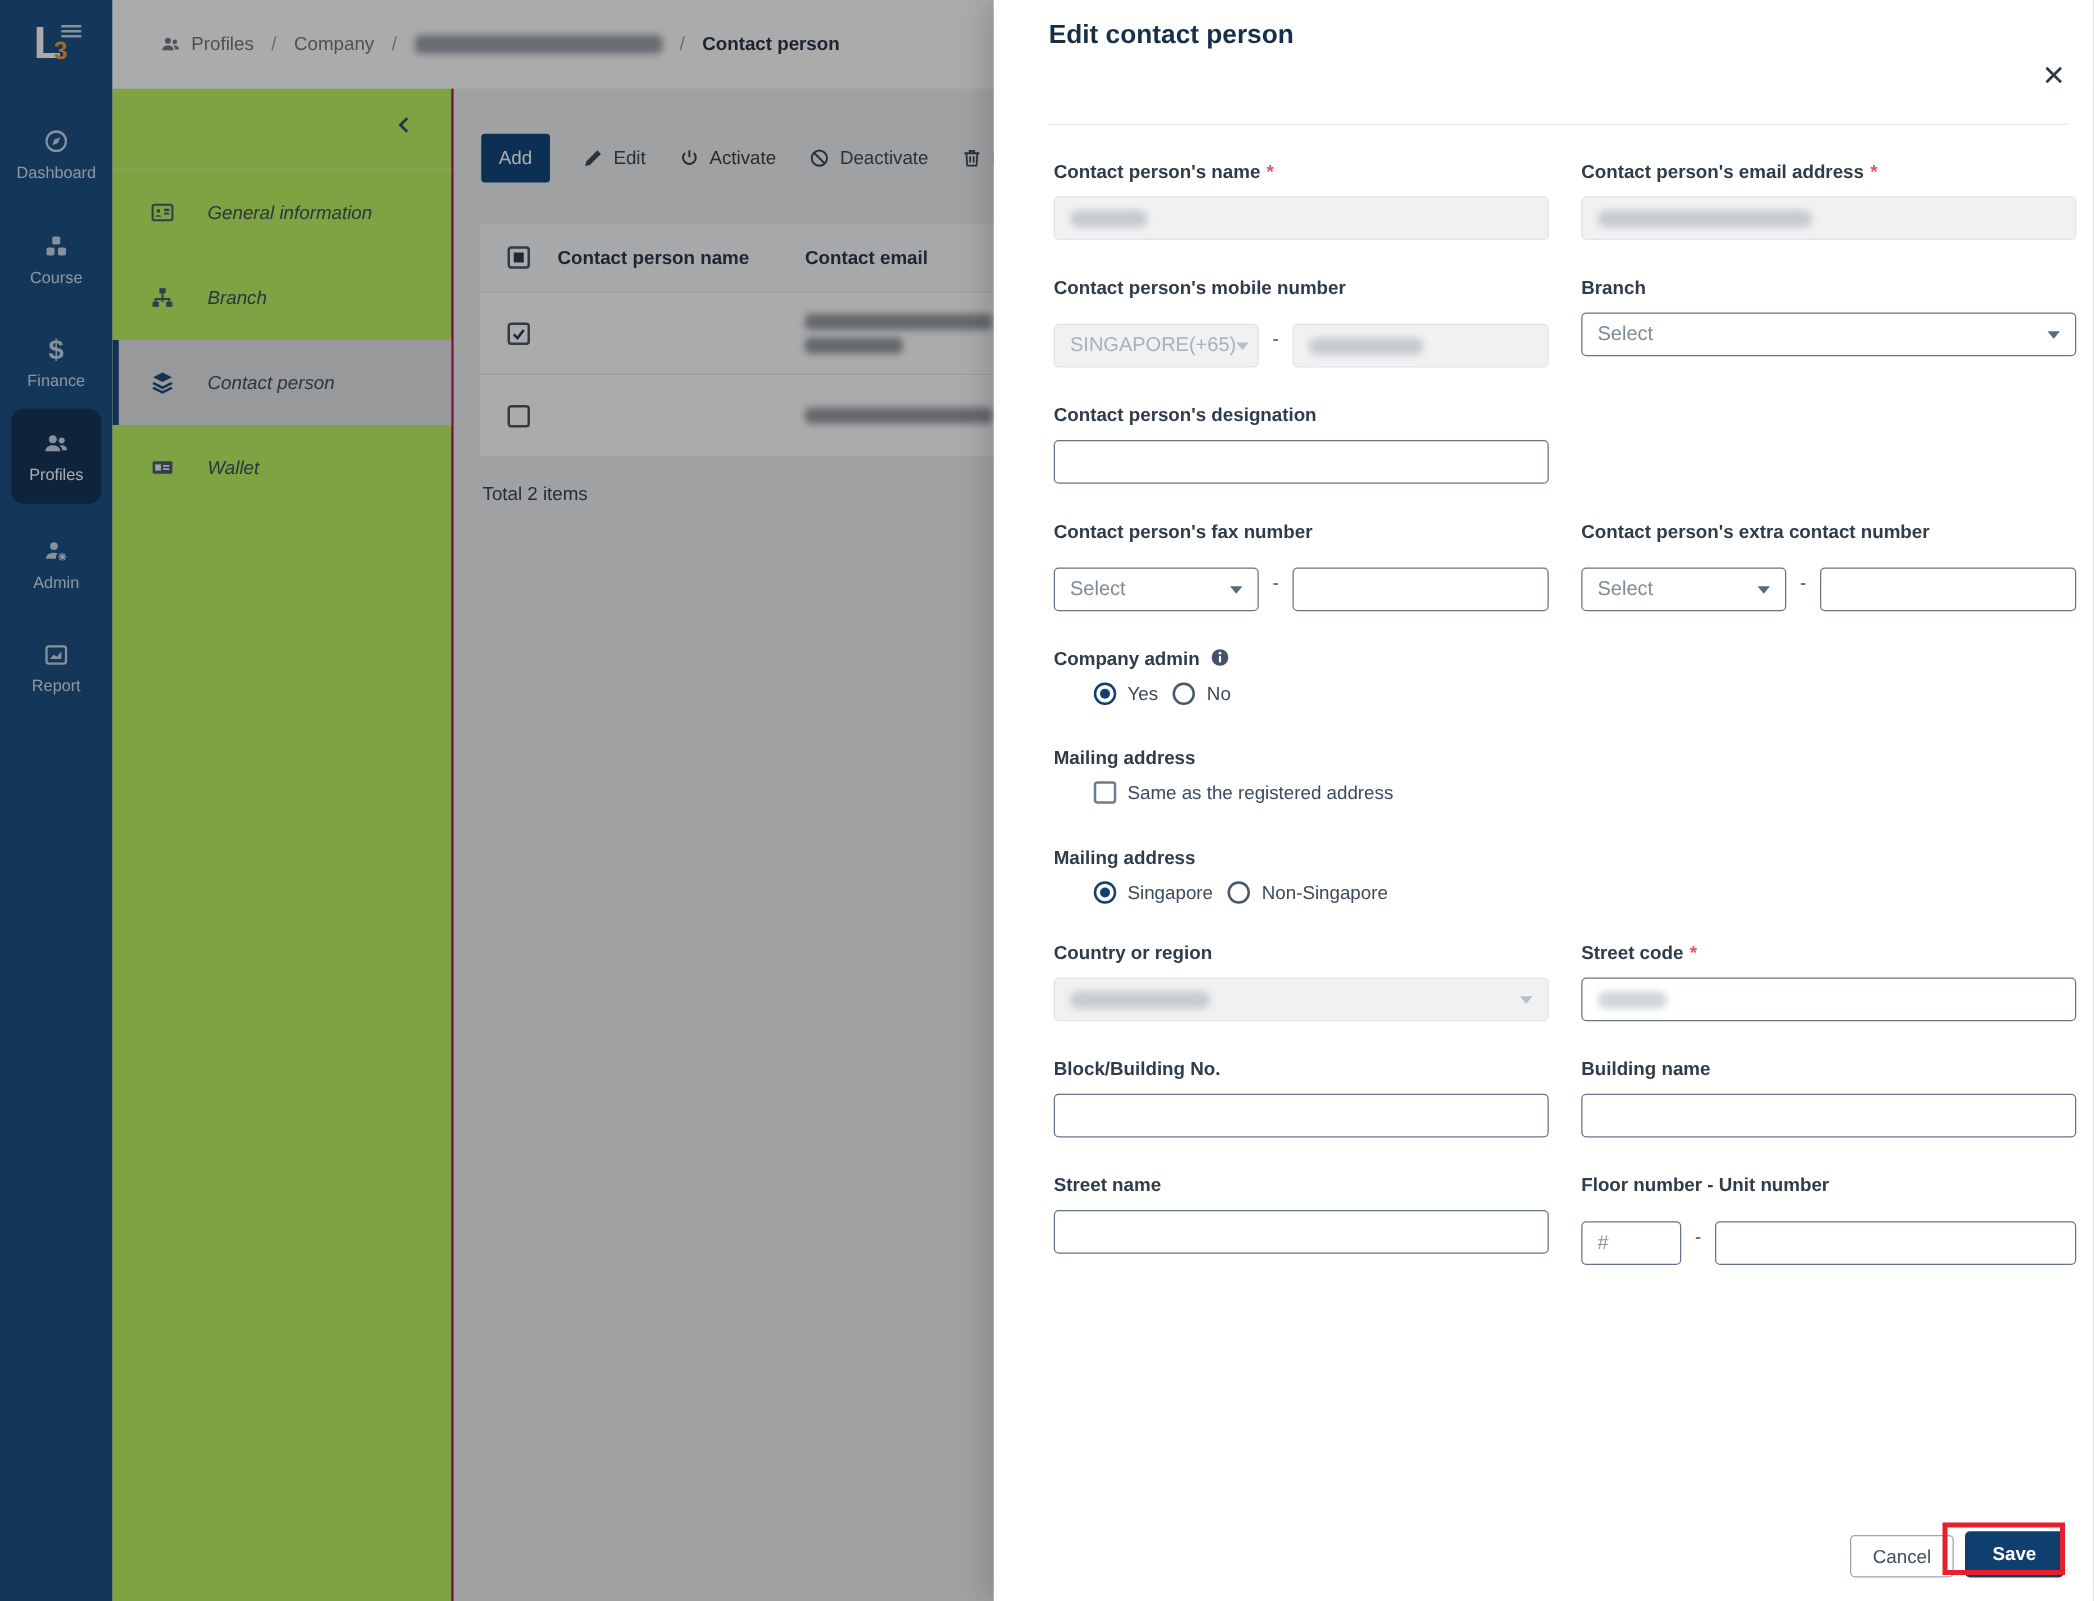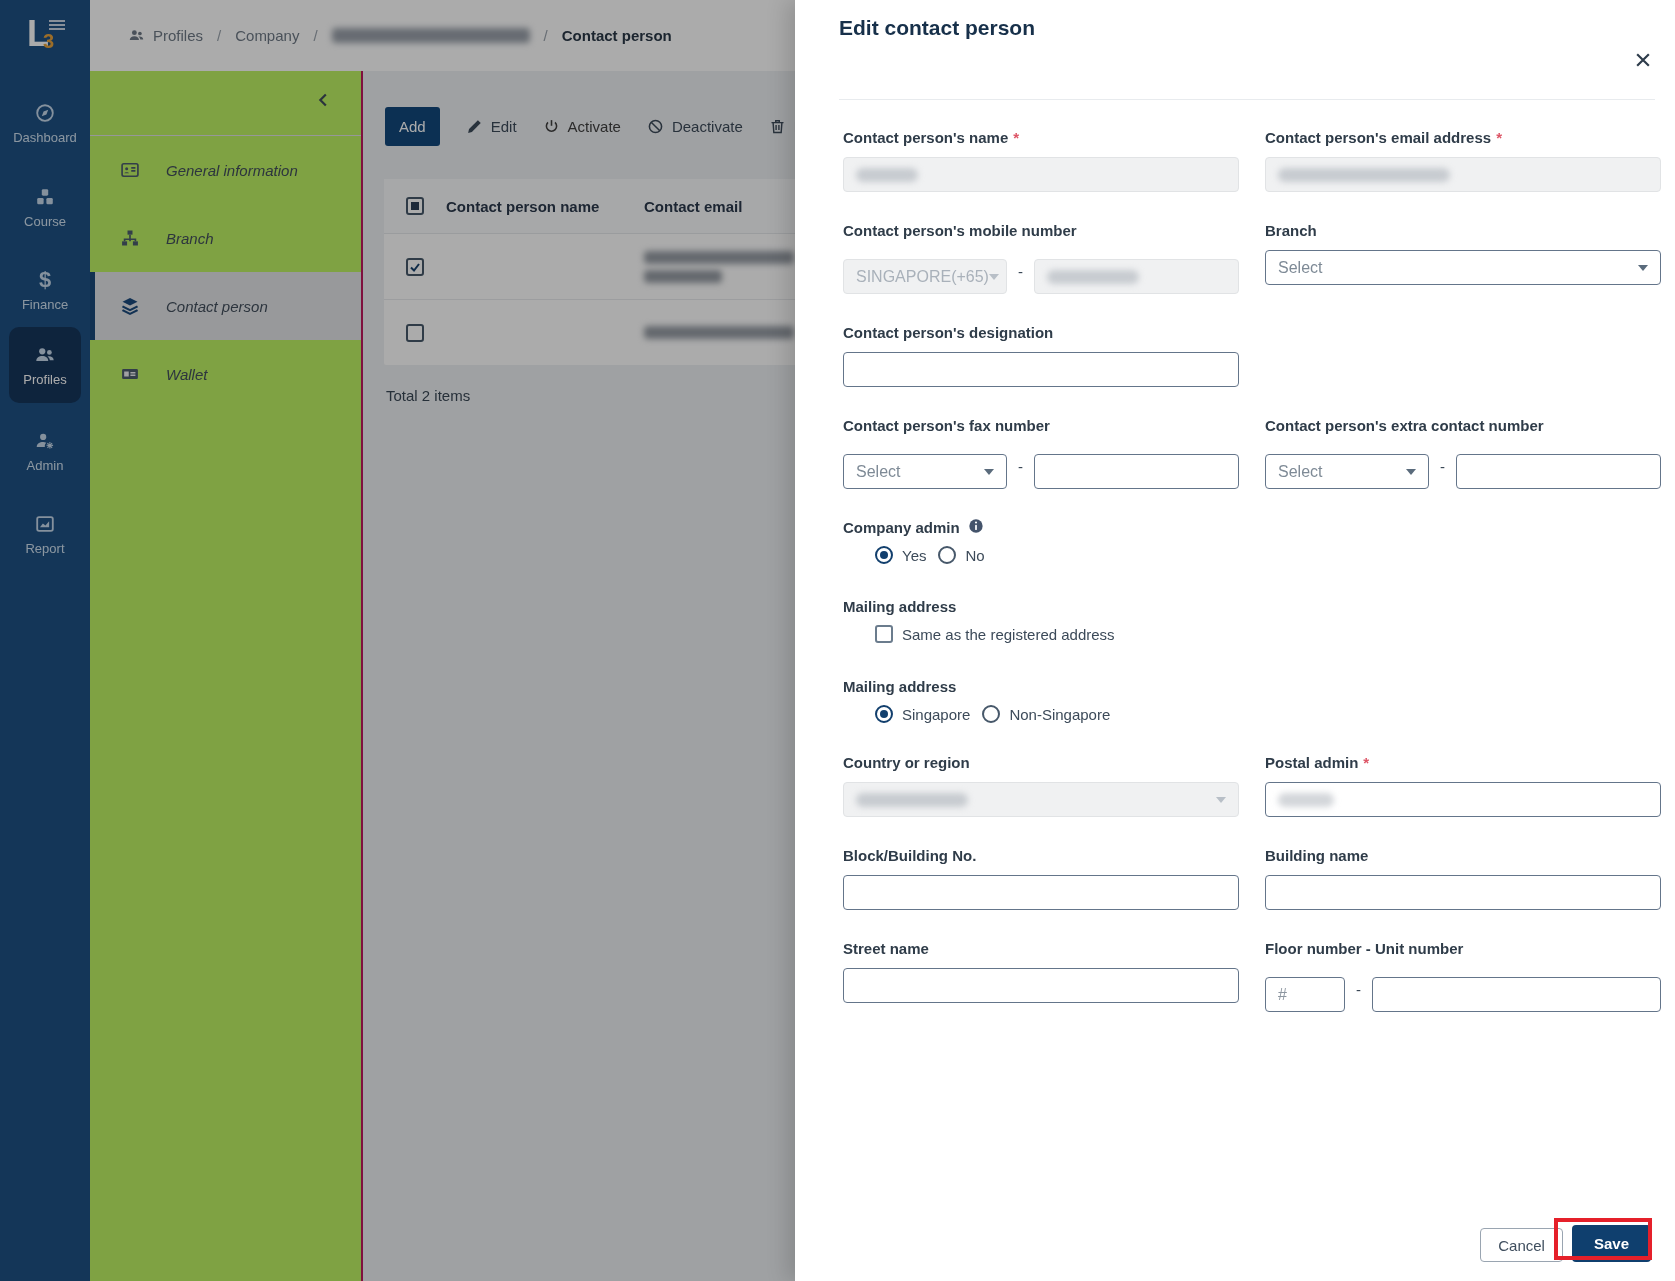--- a/index.html
+++ b/index.html
@@ -488,21 +488,21 @@
         <div class="flabel">
             <span>Country or region</span>
           </div>
         <div class="tinput tselect disabled">
           <span class="redact r-val rv-country"></span>
           <span class="caret"></span>
         </div>
       </div>
       <div class="fcol">
         <div class="flabel">
-            <span>Postal admin</span>
+            <span>Street code</span>
             <span class="req">*</span>
           </div>
         <div class="tinput">
           <span class="redact r-val rv-postal"></span>
         </div>
       </div>
     </div>
 
     <div class="frow">
       <div class="fcol">

